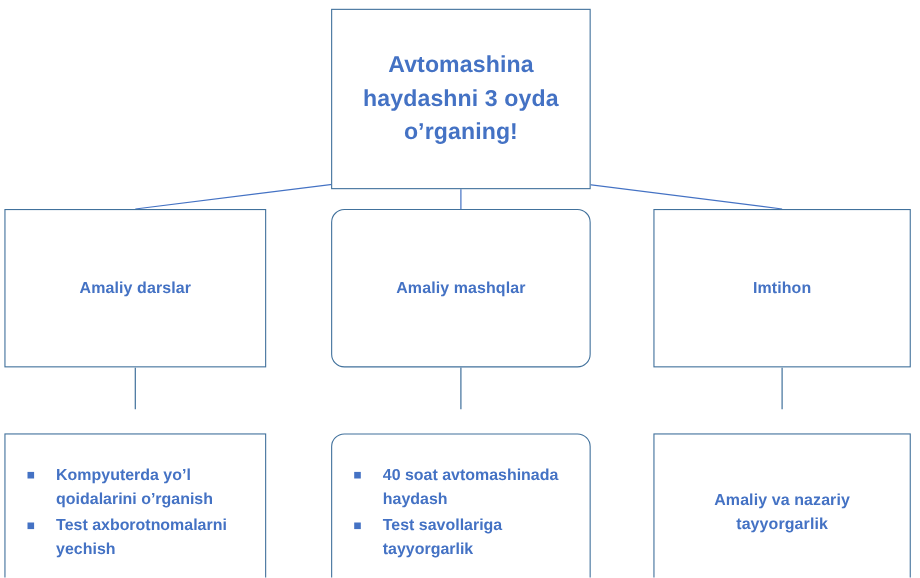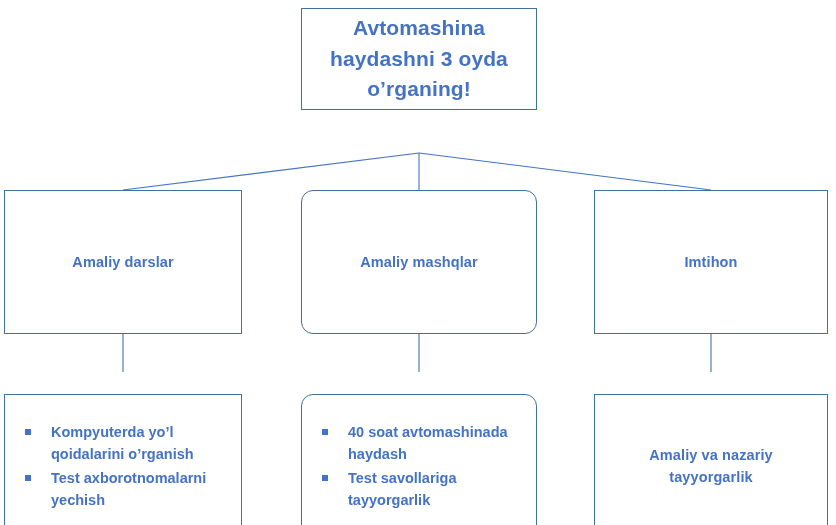--- a/index.html
+++ b/index.html
@@ -41,21 +41,21 @@
     font-weight: bold;
     text-align: center;
     line-height: 1.38;
     letter-spacing: 0.1px;
   }
   
   #node-root {
     left: 301px;
     top: 8px;
     width: 236px;
-    height: 102px;
+    height: 164px;
   }
   #node-root .node-title {
     font-size: 21px;
     padding: 0 14px;
     line-height: 1.45;
   }
   
   .level2 {
     top: 190px;
     height: 144px;

